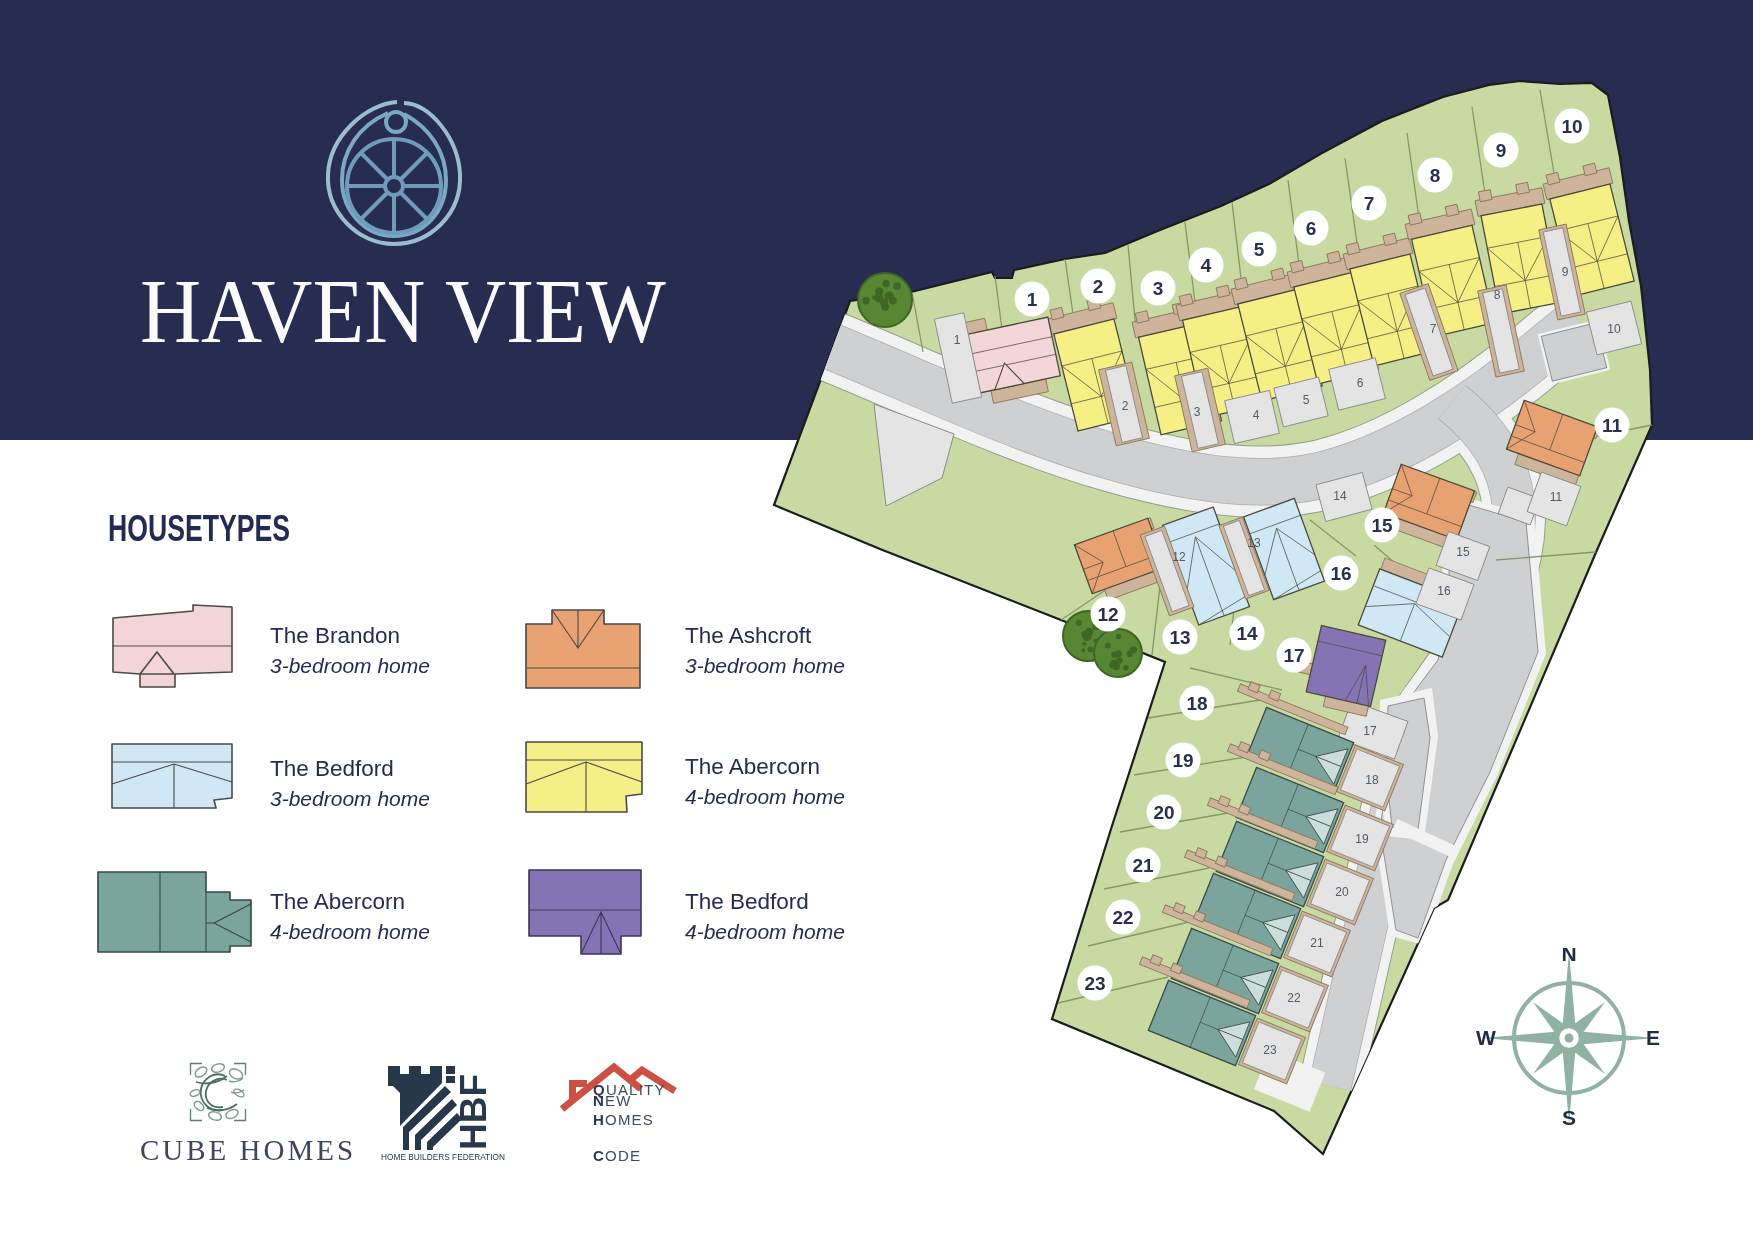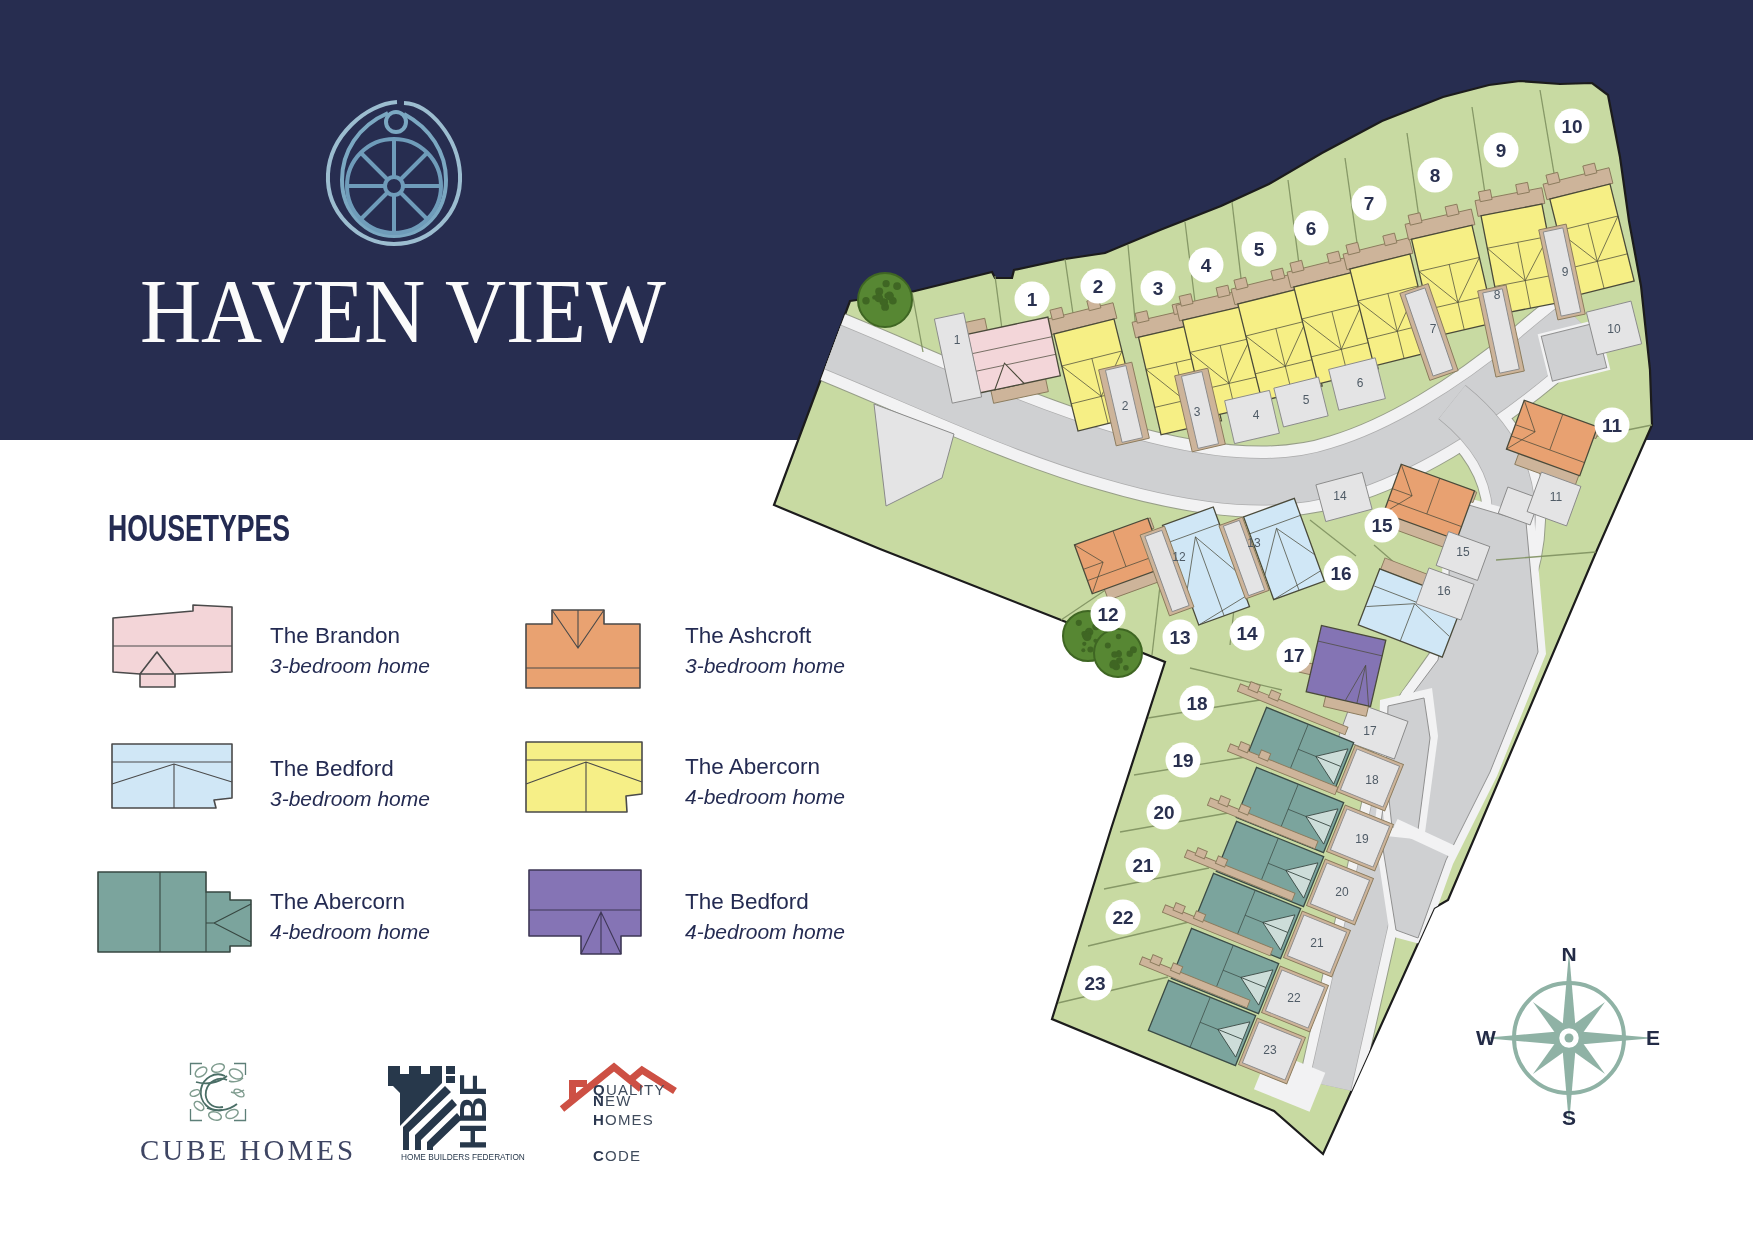--- a/index.html
+++ b/index.html
@@ -8,21 +8,21 @@
   .abs{position:absolute;}
   #navy{left:0;top:0;width:1753px;height:440px;background:#272d50;}
   #title{left:140px;top:258px;width:525px;text-align:center;color:#fbfbfb;
          font-family:"Liberation Serif", serif;font-size:92px;letter-spacing:0px;white-space:nowrap;transform:scaleX(0.92);transform-origin:left;}
   #housetypes{left:108px;top:508px;color:#242b52;font-size:37px;font-weight:bold;letter-spacing:0px;transform:scaleX(0.72);transform-origin:left;}
   .hname{color:#242b52;font-size:22.5px;font-weight:normal;margin-top:44px;}
   .hsub{color:#242b52;font-size:21px;font-style:italic;}
   .legtxt{line-height:28px;}
   #cubetext{left:104px;top:1134px;width:224px;text-align:center;color:#3e4563;
             font-family:"Liberation Serif", serif;font-size:29px;letter-spacing:3px;white-space:nowrap;margin-left:32px;}
-  #hbftext{left:401px;top:1152px;width:104px;text-align:center;color:#27384b;font-size:8.3px;letter-spacing:0px;white-space:nowrap;}
+  #hbftext{left:381px;top:1152px;width:124px;text-align:center;color:#27384b;font-size:8.3px;letter-spacing:0px;white-space:nowrap;}
   .nh{position:absolute;left:593px;color:#404c5d;font-size:15px;letter-spacing:1.2px;white-space:nowrap;}
   .nh b{color:#2c3850;}
 </style>
 </head>
 <body>
 <div id="navy" class="abs"></div>
 
 <svg class="abs" style="left:318px;top:96px" width="152" height="156" viewBox="0 0 152 156">
   <g fill="none" stroke="#8fb6cb" stroke-width="4">
     <path d="M 79,6 C 48,8 12,40 10,78 C 8,116 40,148 76,148 C 112,148 144,118 142,78 C 140,42 112,8 86,7" stroke="#9cbdd0"></path>

